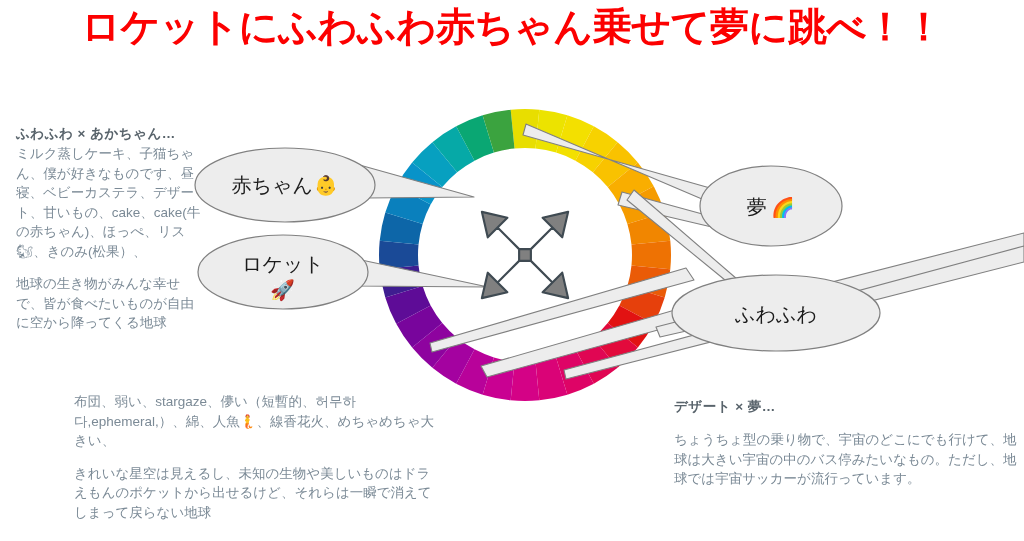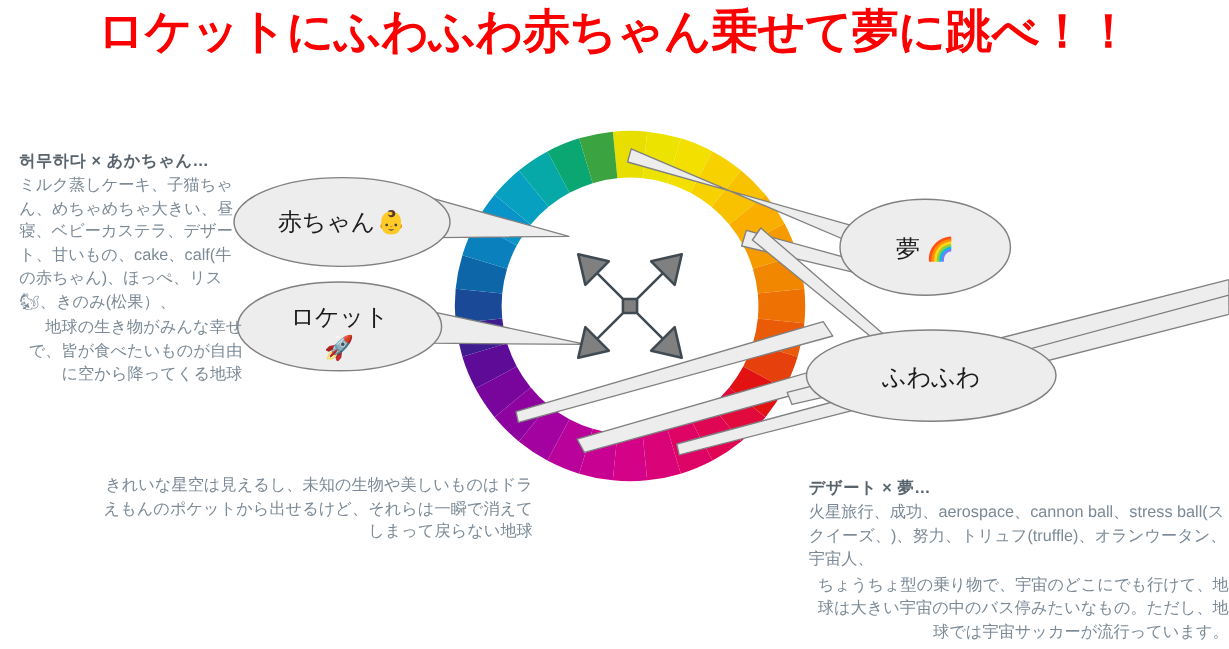--- a/index.html
+++ b/index.html
@@ -23,21 +23,21 @@
     letter-spacing:-0.5px;
     white-space:nowrap;
   }
 
   
   .txtblock{position:absolute;color:#7b8a96;}
   .txtblock .hd{
     font-weight:bold;color:#58636b;display:block;
   }
   .txtblock p{margin:0;}
-  .txtblock p.gap{margin-top:2px;text-align:right;}
+  .txtblock p.gap{margin-top:13px;}
 
   #blk-fuwa-aka{
     left:16px;top:124px;width:186px;
     font-size:13.5px;line-height:19.5px;
   }
   #blk-fuwa-aka .hd{font-size:13.5px;line-height:20px;letter-spacing:0.5px;}
 
   #blk-fuwa-yume{
     left:74px;top:392px;width:370px;
     font-size:13.5px;line-height:19.5px;
@@ -158,28 +158,28 @@
       </g>
 
       <g>
         <ellipse cx="776" cy="313" rx="104" ry="38" fill="#ededed" stroke="#808080" stroke-width="1.2"></ellipse>
         <text class="oval-label" x="776" y="321" text-anchor="middle">ふわふわ</text>
       </g>
     </g>
   </svg>
 
   <div class="txtblock" id="blk-fuwa-aka">
-    <span class="hd">허무하다 × あかちゃん…</span>
-    <p>ミルク蒸しケーキ、子猫ちゃん、めちゃめちゃ大きい、昼寝、ベビーカステラ、デザート、甘いもの、cake、calf(牛の赤ちゃん)、ほっぺ、リス🐿、きのみ(松果）、</p>
+    <span class="hd">ふわふわ × あかちゃん…</span>
+    <p>ミルク蒸しケーキ、子猫ちゃん、僕が好きなものです、昼寝、ベビーカステラ、デザート、甘いもの、cake、cake(牛の赤ちゃん)、ほっぺ、リス🐿、きのみ(松果）、</p>
     <p class="gap">地球の生き物がみんな幸せで、皆が食べたいものが自由に空から降ってくる地球</p>
   </div>
 
   <div class="txtblock" id="blk-fuwa-yume">
+    <p>布団、弱い、stargaze、儚い（短暫的、허무하다,ephemeral,）、綿、人魚🧜、線香花火、めちゃめちゃ大きい、</p>
     <p class="gap">きれいな星空は見えるし、未知の生物や美しいものはドラえもんのポケットから出せるけど、それらは一瞬で消えてしまって戻らない地球</p>
   </div>
 
   <div class="txtblock" id="blk-roc-yume">
     <span class="hd">デザート × 夢…</span>
-    <p>火星旅行、成功、aerospace、cannon ball、stress ball(スクイーズ、)、努力、トリュフ(truffle)、オランウータン、宇宙人、</p>
     <p class="gap">ちょうちょ型の乗り物で、宇宙のどこにでも行けて、地球は大きい宇宙の中のバス停みたいなもの。ただし、地球では宇宙サッカーが流行っています。</p>
   </div>
 
 </div>
 
 </body></html>

